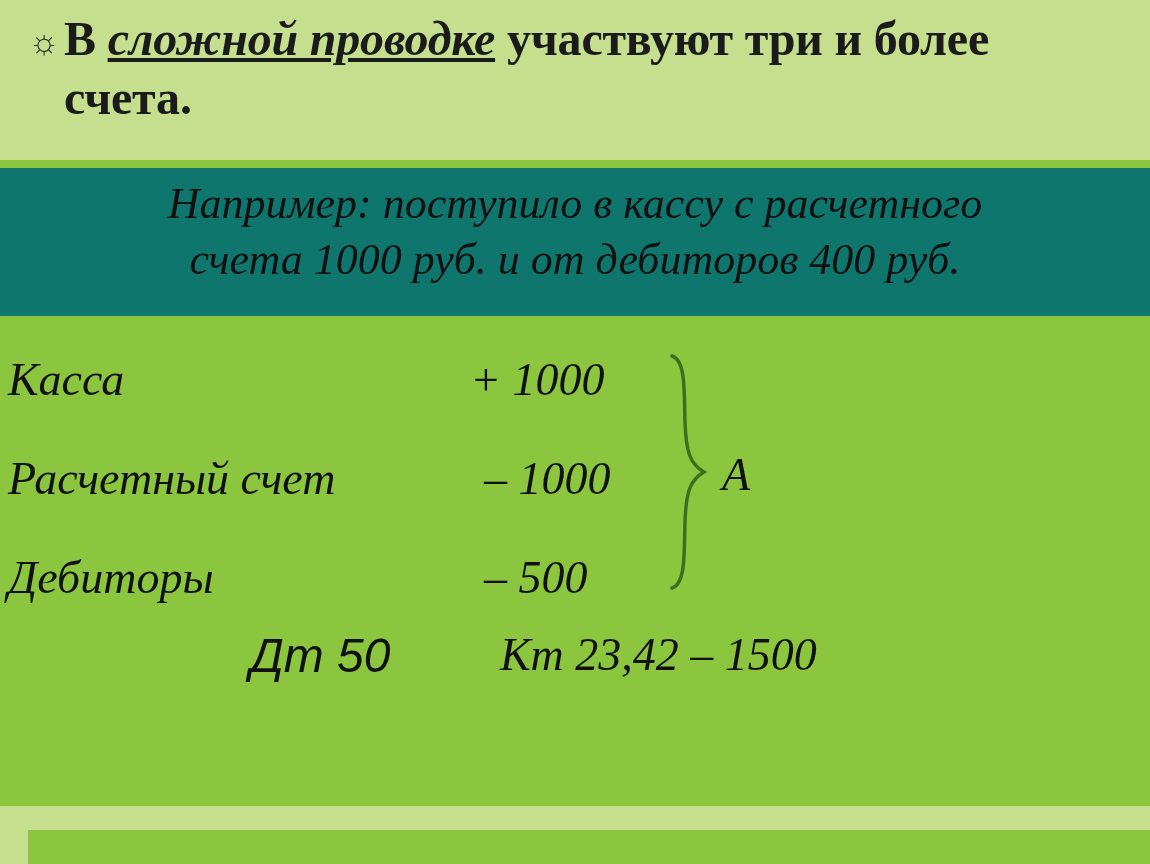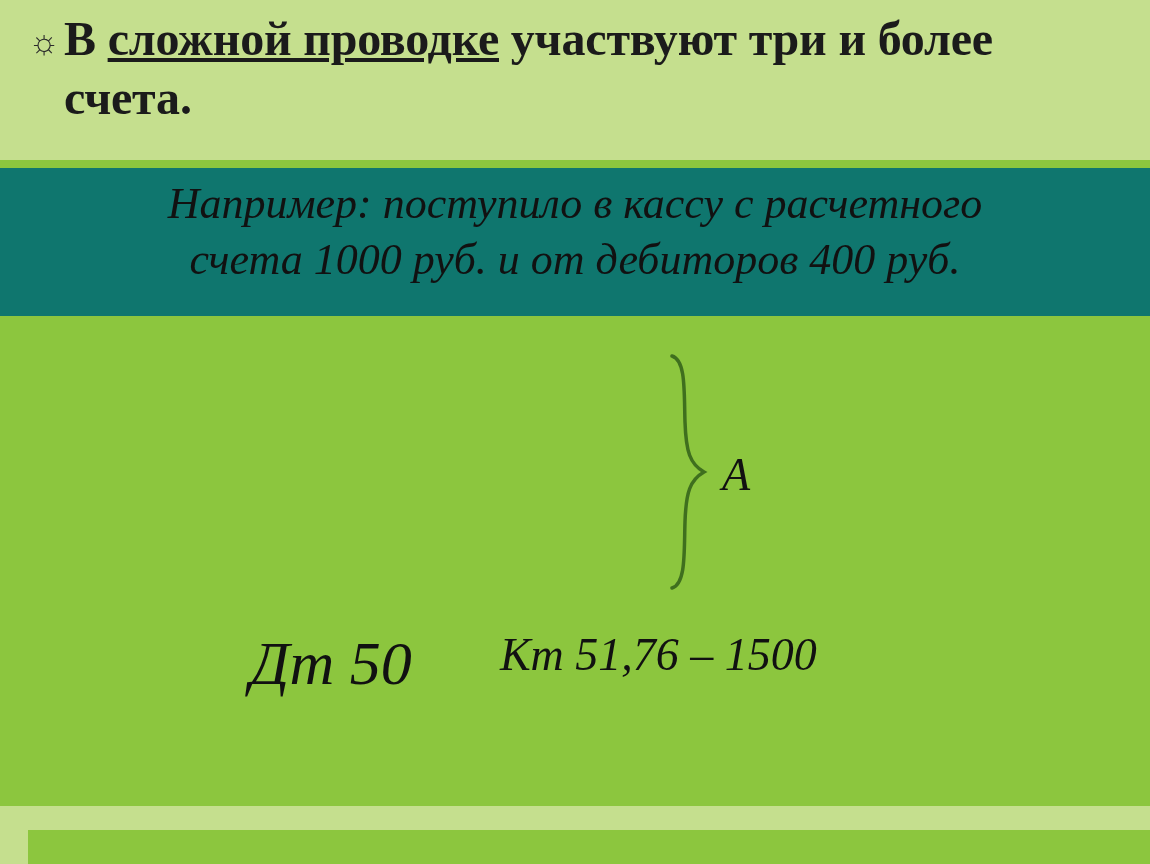--- a/index.html
+++ b/index.html
@@ -54,20 +54,21 @@
     flex: 1 1 auto;
     font-family: "Liberation Serif", serif;
     font-weight: bold;
     font-size: 48px;
     line-height: 1.22;
     color: #1b1b1b;
     letter-spacing: -0.2px;
   }
   .title-text .u {
     text-decoration: underline;
+    font-style: italic;
   }
 
   
   .example-band {
     position: absolute;
     left: 0;
     top: 168px;
     width: 1150px;
     height: 148px;
     background: #0f766e;
@@ -146,23 +147,23 @@
   
   .posting {
     position: absolute;
     left: 0;
     top: 628px;
     width: 1150px;
   }
   .posting-debit {
     position: absolute;
     left: 250px;
-    font-family: Liberation Serif, serif;
-    font-style: italic;
-    font-size: 62px;
+    font-family: Liberation Sans, sans-serif;
+    font-style: italic;
+    font-size: 48px;
     color: #111;
     white-space: nowrap;
   }
   .posting-credit {
     position: absolute;
     left: 500px;
     font-family: "Liberation Serif", serif;
     font-style: italic;
     font-size: 46px;
     color: #111;
@@ -207,30 +208,44 @@
     <div class="title-text"><span>В </span><span class="u">сложной проводке</span><span> участвуют три и более счета.</span></div>
   </div>
 
   <div class="example-band">
     <div class="example-text">
       <div>Например: поступило в кассу с расчетного</div>
       <div>счета 1000 руб. и от дебиторов 400 руб.</div>
     </div>
   </div>
 
+  <div class="entries">
+    <div class="entry-row">
+      <span class="entry-name">Касса</span>
+      <span class="entry-amount">+ 1000</span>
+    </div>
+    <div class="entry-row">
+      <span class="entry-name">Расчетный счет</span>
+      <span class="entry-amount indent">– 1000</span>
+    </div>
+    <div class="entry-row">
+      <span class="entry-name">Дебиторы</span>
+      <span class="entry-amount indent">– 500</span>
+    </div>
+  </div>
 
   <div class="brace">
     <svg width="60" height="240" viewBox="0 0 60 240" fill="none" xmlns="http://www.w3.org/2000/svg">
       <path d="M12 4 C 26 8, 24 40, 25 70 C 26 100, 30 112, 44 120 C 30 128, 26 140, 25 170 C 24 200, 26 232, 12 236" stroke="#3f6f1e" stroke-width="3.5" fill="none" stroke-linecap="round"></path>
     </svg>
   </div>
   <div class="brace-label">А</div>
 
   <div class="posting">
     <span class="posting-debit">Дт 50</span>
-    <span class="posting-credit">Кт 51,76 – 1500</span>
+    <span class="posting-credit">Кт 23,42 – 1500</span>
   </div>
 
   <div class="bottom-band"></div>
   <div class="bottom-band-2"></div>
   <div class="bottom-accent"></div>
 
 </div>
 
 </body></html>

